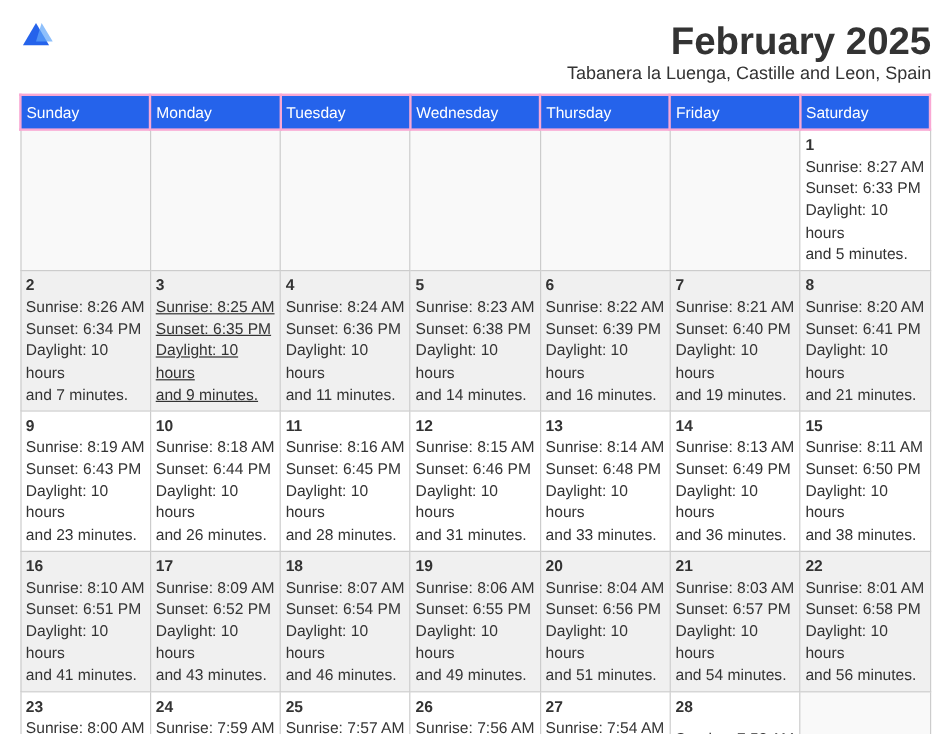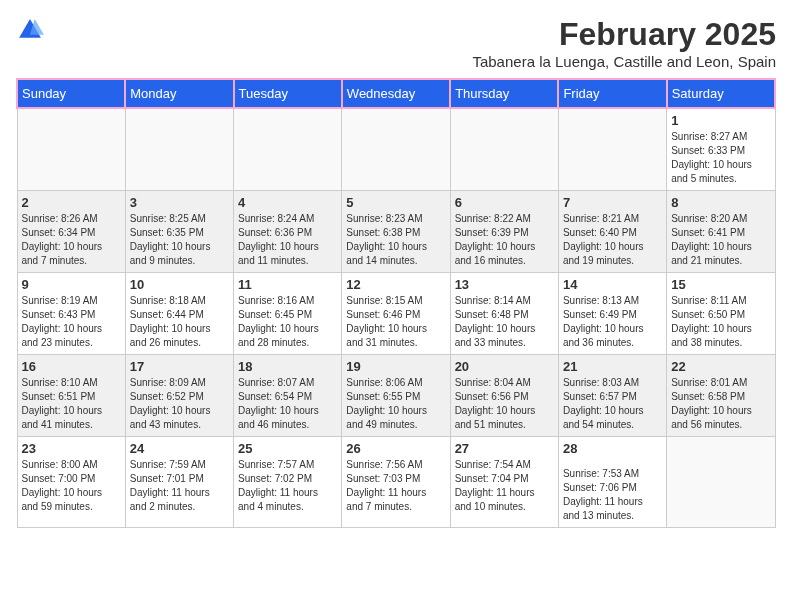--- a/index.html
+++ b/index.html
@@ -74,21 +74,21 @@
       height: 80px;
       color: #333;
     }
     .day-number {
       font-size: 13px;
       font-weight: bold;
       display: block;
       margin-bottom: 2px;
     }
     .day-info {
-      font-size: 10px;
+      font-size: 13px;
       line-height: 1.4;
       color: #333;
     }
     .empty-cell {
       background: #f9f9f9;
     }
     .row-shaded td {
       background: #f0f0f0;
     }
   </style>
@@ -139,21 +139,21 @@
       <tr class="row-shaded">
         <td>
           <span class="day-number">2</span>
           <div class="day-info" style="white-space: pre-line;">Sunrise: 8:26 AM
 Sunset: 6:34 PM
 Daylight: 10 hours
 and 7 minutes.</div>
         </td>
         <td>
           <span class="day-number">3</span>
-          <div class="day-info" style="white-space: pre-line;">Sunrise: 8:25 AM
+          <div class="day-info" style="white-space: pre-line; text-decoration: underline;">Sunrise: 8:25 AM
 Sunset: 6:35 PM
 Daylight: 10 hours
 and 9 minutes.</div>
         </td>
         <td>
           <span class="day-number">4</span>
           <div class="day-info" style="white-space: pre-line;">Sunrise: 8:24 AM
 Sunset: 6:36 PM
 Daylight: 10 hours
 and 11 minutes.</div>

